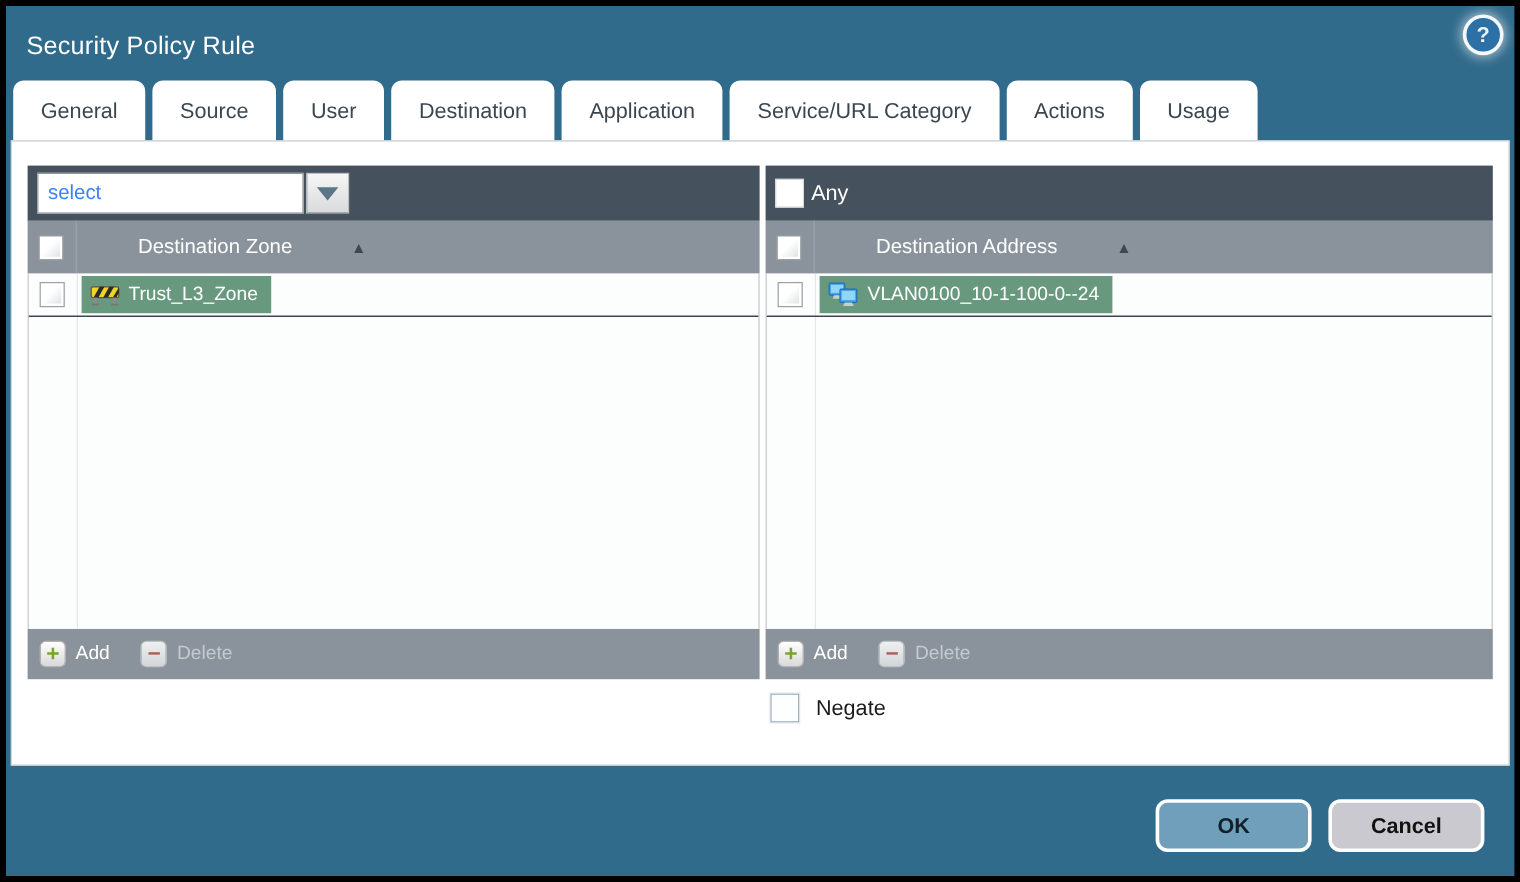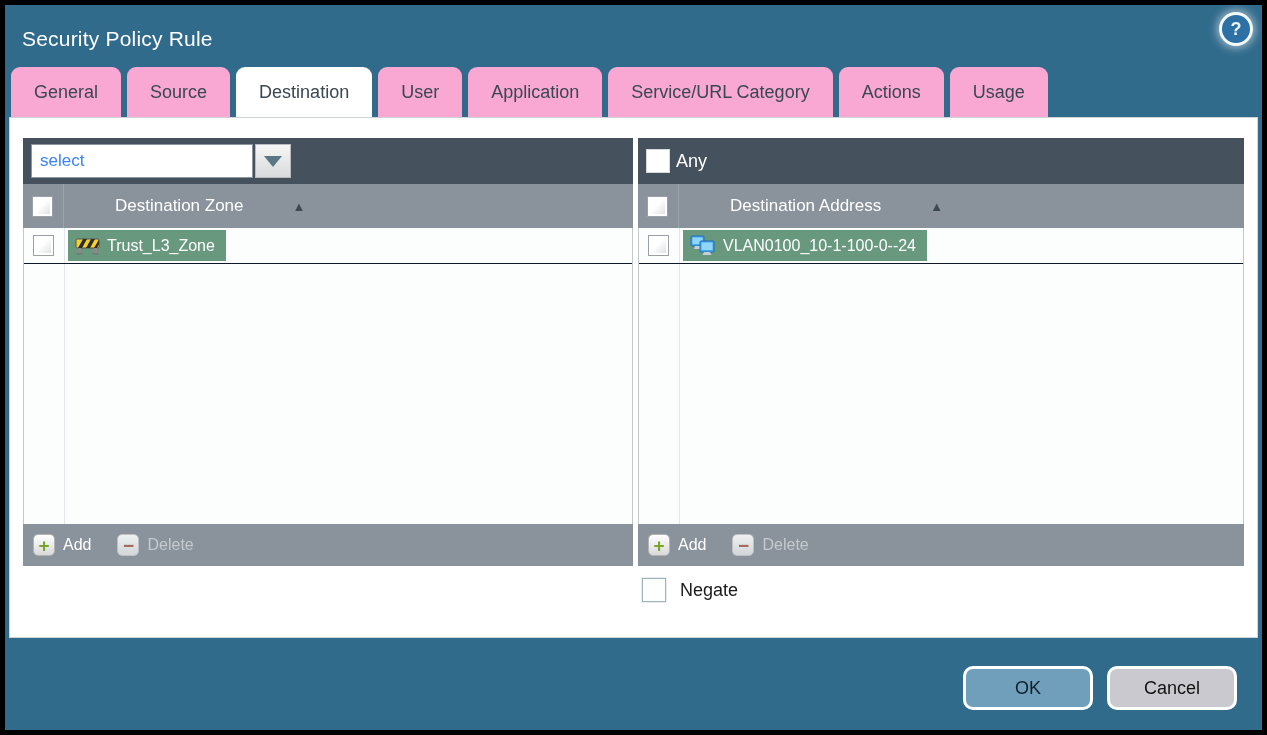--- a/index.html
+++ b/index.html
@@ -21,21 +21,21 @@
     border-radius:50%; background:#2d70a5;
     box-shadow:0 0 0 3px rgba(255,255,255,.92), 0 0 9px 5px rgba(255,255,255,.55);
     color:#eaf4fb; font-size:18px; font-weight:700;
     display:flex; align-items:center; justify-content:center; cursor:pointer;
   }
 
   
   .tabs{ position:absolute; left:6px; top:62px; height:50px; display:flex; }
   .tab{
     height:50px; line-height:50px; padding:0 23px; margin-right:6px;
-    background:#f9a8d4; color:#3a4750; font-size:18px;
+    background:#ffffff; color:#3a4750; font-size:18px;
     border-radius:9px 9px 0 0; cursor:pointer; white-space:nowrap;
   }
   .tab.active{ background:#fff; }
 
   
   .content{
     position:absolute; left:4px; top:112px; width:1249px; height:521px;
     background:#fff; border:1px solid #cfd4d6;
   }
 
@@ -127,42 +127,42 @@
   .negate-cb{
     width:24px; height:24px; background:#fdfefe; border:1px solid #9fb2bd;
     box-shadow:0 0 0 1px #e9edf0; cursor:pointer;
   }
   .negate-label{ margin-left:14px; font-size:18px; color:#1a1a1a; }
 
   
   .btn{
     position:absolute; top:661px; width:130px; height:44px;
     border:3px solid #fff; border-radius:10px; font-family:"Liberation Sans",sans-serif;
-    font-size:18px; color:#10202a; cursor:pointer;
+    font-size:18px; color:#10202a; cursor:pointer;font-weight:bold;
   }
   .btn-ok{ left:958px; background:#6f9fba; }
   .btn-cancel{ left:1102px; background:#c9c9cf; color:#121212; }
 
   .icon-svg{ display:block; }
 </style>
 </head>
 <body>
 
 <div class="dialog">
 
   <div class="title">Security Policy Rule</div>
   <div class="help">
     <span>?</span>
   </div>
 
   <div class="tabs">
     <div class="tab">General</div>
     <div class="tab">Source</div>
+    <div class="tab">User</div>
     <div class="tab active">Destination</div>
-    <div class="tab">User</div>
     <div class="tab">Application</div>
     <div class="tab">Service/URL Category</div>
     <div class="tab">Actions</div>
     <div class="tab">Usage</div>
   </div>
 
   <div class="content">
 
     <div class="panel panel-left">
       <div class="panel-top">

